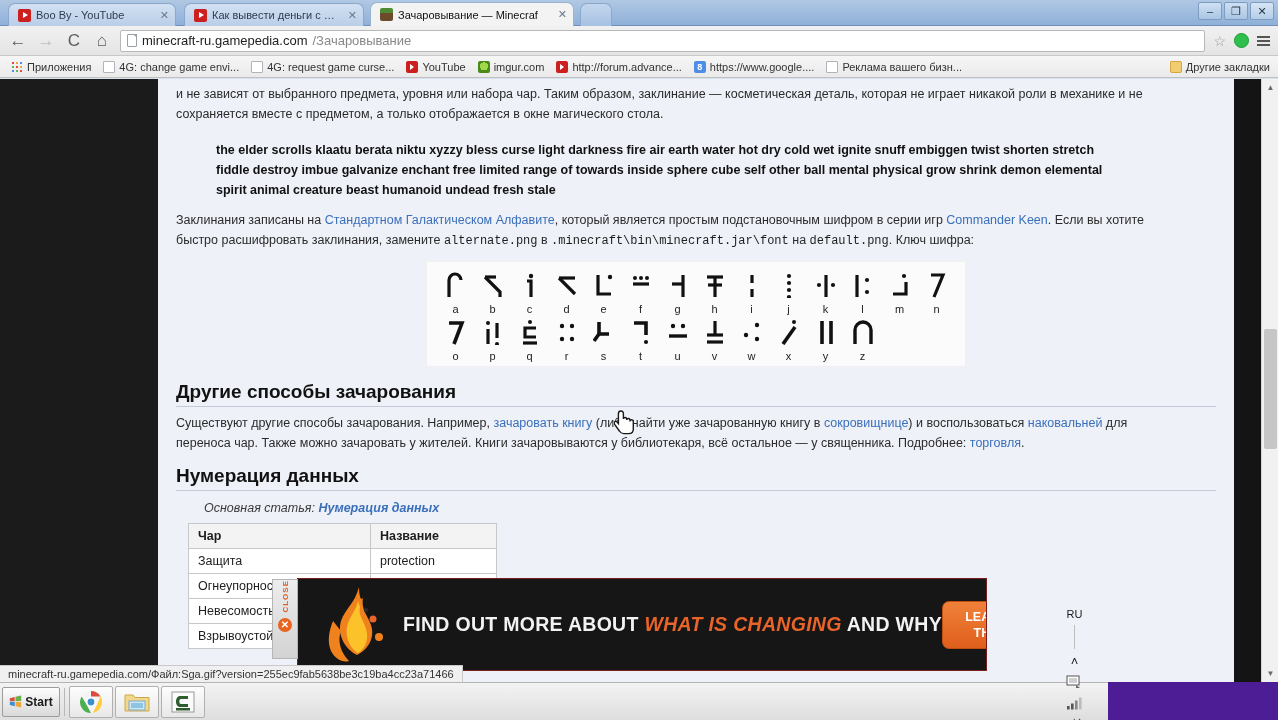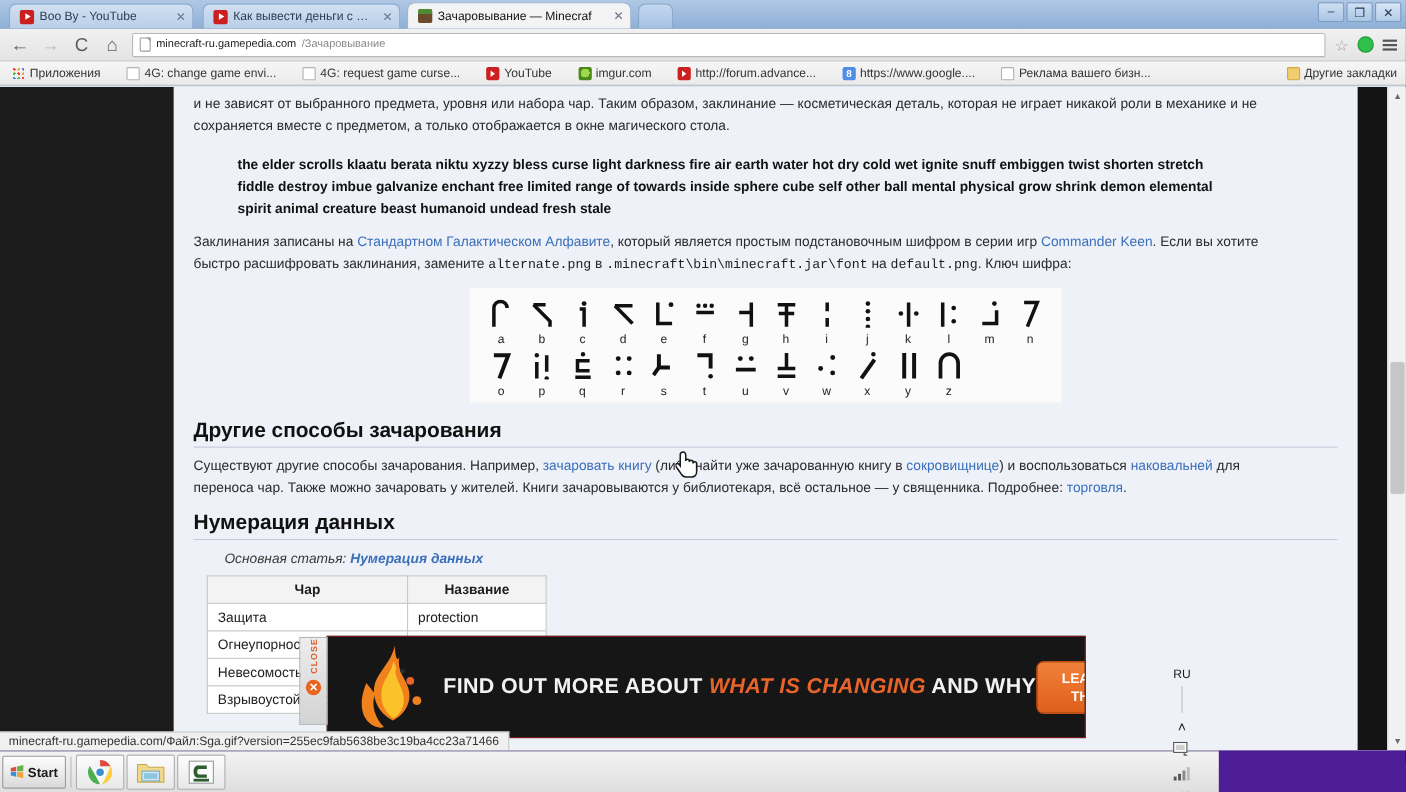--- a/index.html
+++ b/index.html
@@ -80,21 +80,21 @@
     padding: 0 8px; gap: 8px;
     background: linear-gradient(#f1f1f1,#e4e4e4);
     border-bottom: 1px solid #c8c8c8;
   }
   .navbtn { font-size: 17px; color: #5d5d5d; width: 20px; text-align: center; line-height: 1; }
   .navbtn.dim { color: #bcbcbc; }
   .omnibox {
     flex: 1; height: 22px; background: #fff;
     border: 1px solid #b8b8b8; border-radius: 2px;
     display: flex; align-items: center; padding: 0 6px; gap: 5px;
-    font-size: 10px; color: #222;
+    font-size: 13px; color: #222;
   }
   .pageicon {
     width: 10px; height: 13px; background: #fff;
     border: 1px solid #9aa0a6; border-radius: 1px;
     position: relative; flex: 0 0 10px;
   }
   .pageicon:before{
     content:""; position:absolute; right:-1px; top:-1px;
     border-left:4px solid transparent; border-top:4px solid #9aa0a6;
   }
@@ -103,21 +103,21 @@
   .profile {
     width: 15px; height: 15px; border-radius: 50%;
     background: #2fbf4c; border: 1px solid #1c9c36;
     font-size: 10px; color: #fff; text-align: center; line-height: 13px;
   }
   .menu-ico { display:flex; flex-direction:column; gap:2px; }
   .menu-ico i { display:block; width:13px; height:2px; background:#555; }
 
   
   .bookmarks {
-    height: 22px; display: flex; align-items: center; gap: 14px;
+    height: 22px; display: flex; align-items: center; gap: 2px;
     padding: 0 6px; font-size: 11px; color: #333;
     background: linear-gradient(#f6f6f6,#eaeaea);
     border-bottom: 1px solid #c0c0c0;
     position: relative;
   }
   .bm { display: flex; align-items: center; gap: 4px; padding: 1px 5px; white-space: nowrap; }
   .bmi { width: 12px; height: 12px; flex: 0 0 12px; border-radius: 2px; }
   .bmi.apps {
     background:
       radial-gradient(circle 1.2px at 2px 2px,#e8483c 99%,transparent),
@@ -194,21 +194,21 @@
     padding: 4px 0 8px 28px;
   }
   .mainart a { font-weight: bold; font-style: italic; }
 
   table.dt { border-collapse: collapse; margin-left: 12px; }
   table.dt th, table.dt td {
     border: 1px solid #c8c8c8; background: #fff;
     font-size: 12.5px; color: #1d1d1d;
     padding: 5px 9px; text-align: left;
   }
-  table.dt th { background: #f3f3f3; font-weight: bold; text-align: center; }
+  table.dt th { background: #f3f3f3; font-weight: bold; text-align: left; }
   .col-a { width: 182px; }
   .col-b { width: 126px; }
 
   
   .ad {
     position: absolute; left: 297px; top: 499px;
     width: 690px; height: 93px;
     background: #161616; border: 1px solid #7a1d1d;
     display: flex; align-items: center; padding-left: 13px;
     overflow: hidden; z-index: 30;

